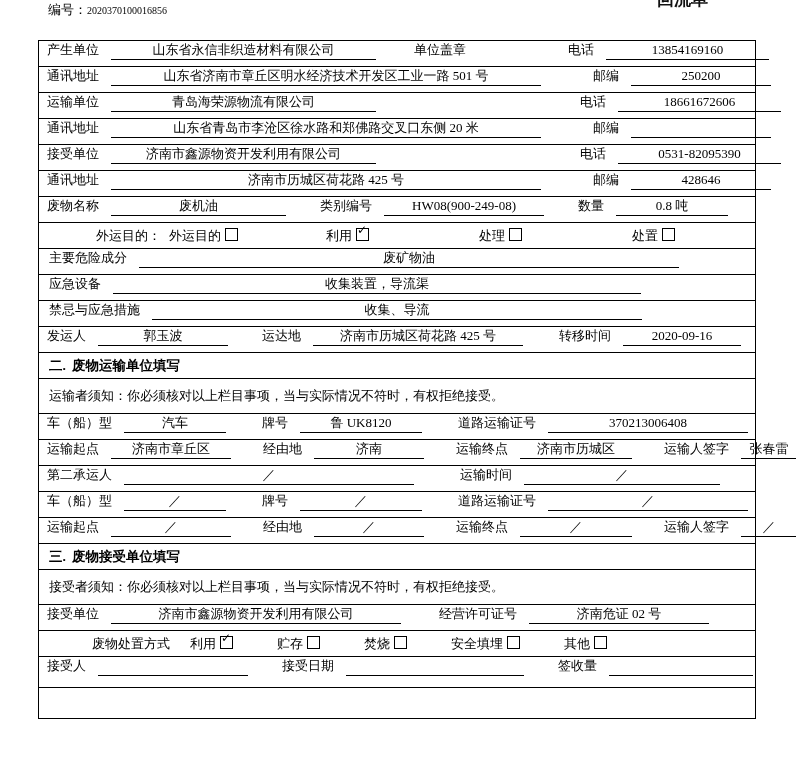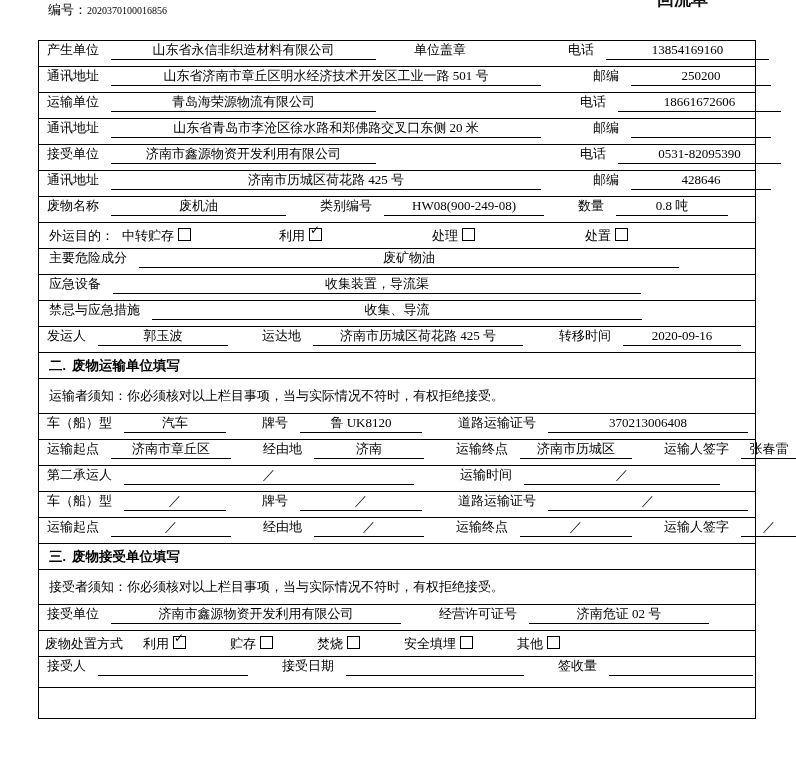--- a/index.html
+++ b/index.html
@@ -73,20 +73,21 @@
   }
   .sec-head .num {
     margin-right: 6px;
   }
   .cellpad {
     padding: 0 6px;
     height: 25px;
     display: flex;
     align-items: center;
     white-space: nowrap;
+    margin-left: 47px;
   }
   .lbl {
     display: inline-block;
     white-space: nowrap;
   }
   
   .ul {
     display: inline-block;
     border-bottom: 1px solid #000;
     text-align: center;
@@ -234,21 +235,21 @@
       </div>
     </td>
         </tr>
 
 
     <tr>
           <td>
       <div class="cellpad" style="padding-left:10px">
         <span class="lbl">外运目的：</span>
         <span class="sp" style="width:8px"></span>
-        <span class="lbl"><span>中转贮存</span><span class="chk"></span></span>
+        <span class="lbl"><span>外运目的</span><span class="chk"></span></span>
         <span class="sp" style="width:88px"></span>
         <span class="lbl"><span>利用</span><span class="chk checked"></span></span>
         <span class="sp" style="width:110px"></span>
         <span class="lbl"><span>处理</span><span class="chk"></span></span>
         <span class="sp" style="width:110px"></span>
         <span class="lbl"><span>处置</span><span class="chk"></span></span>
       </div>
     </td>
         </tr>
 

